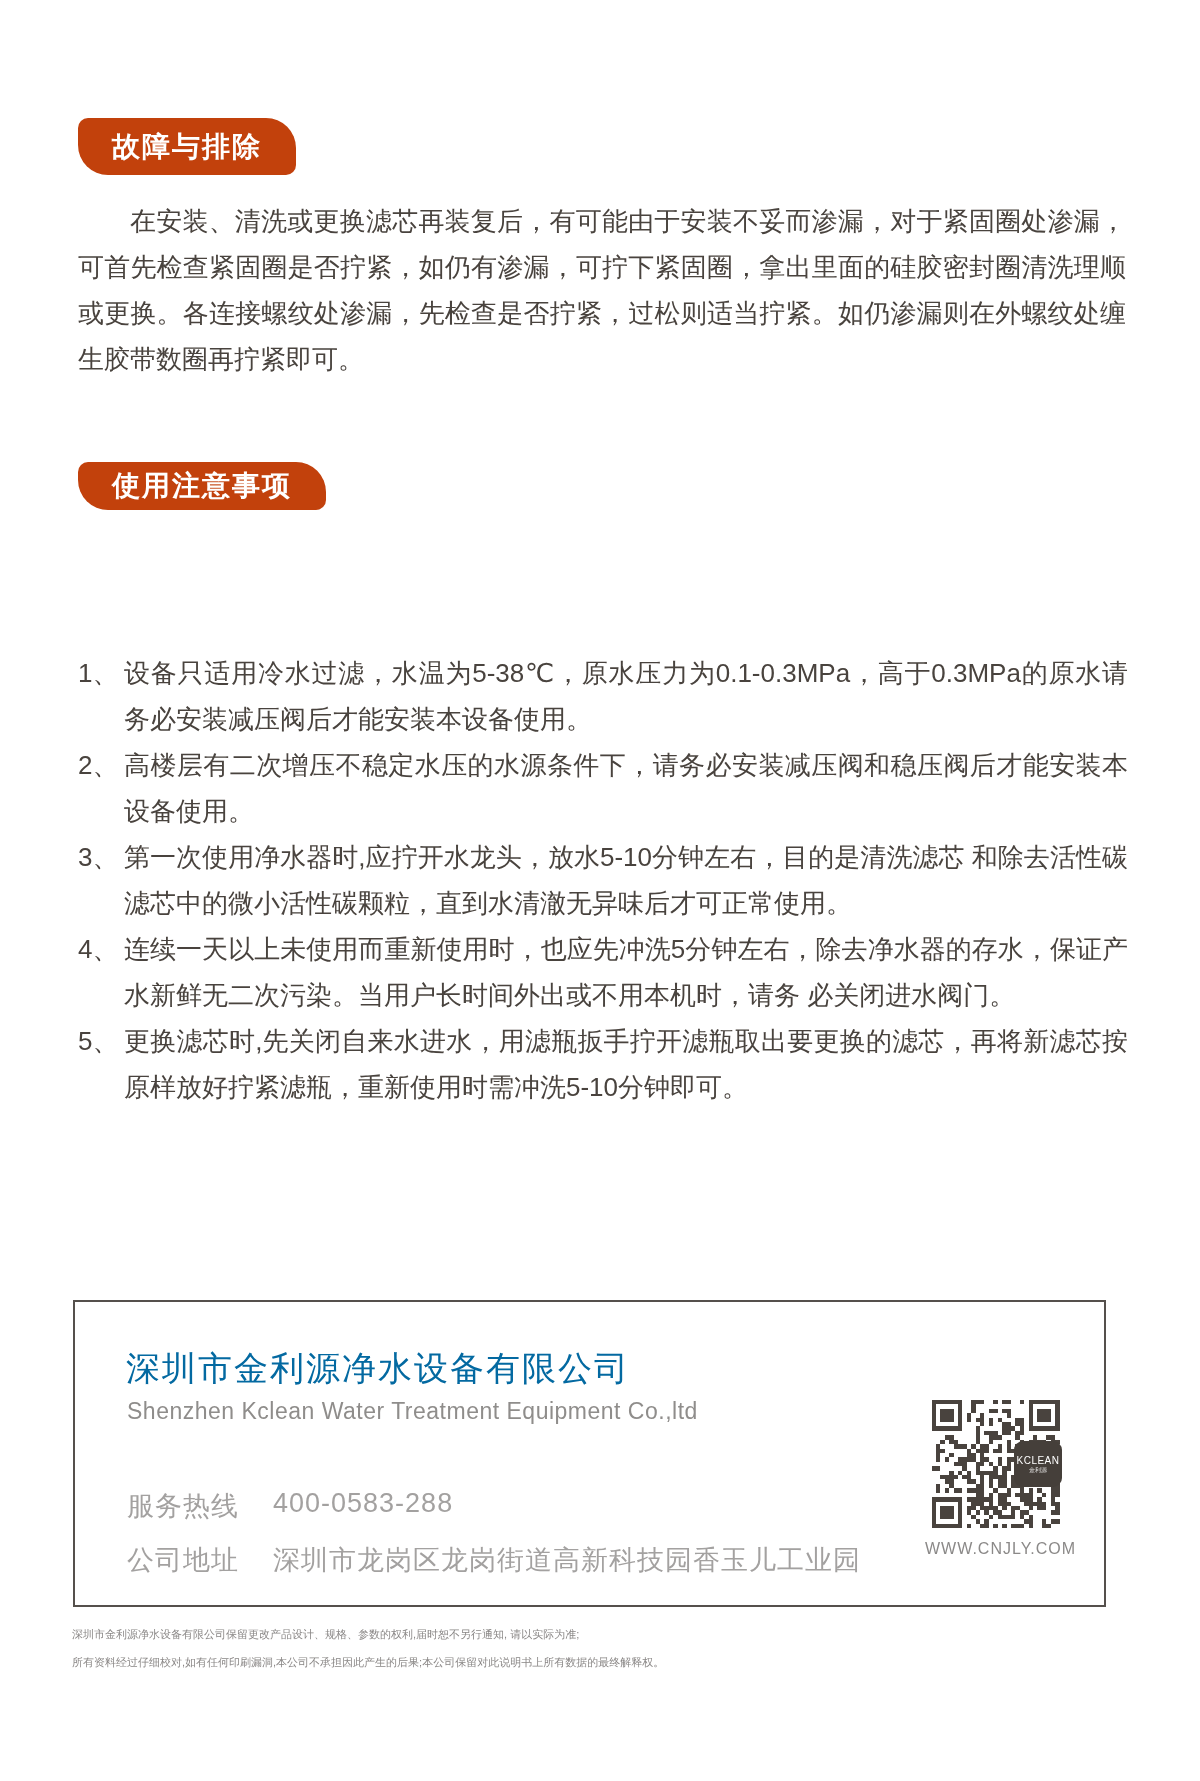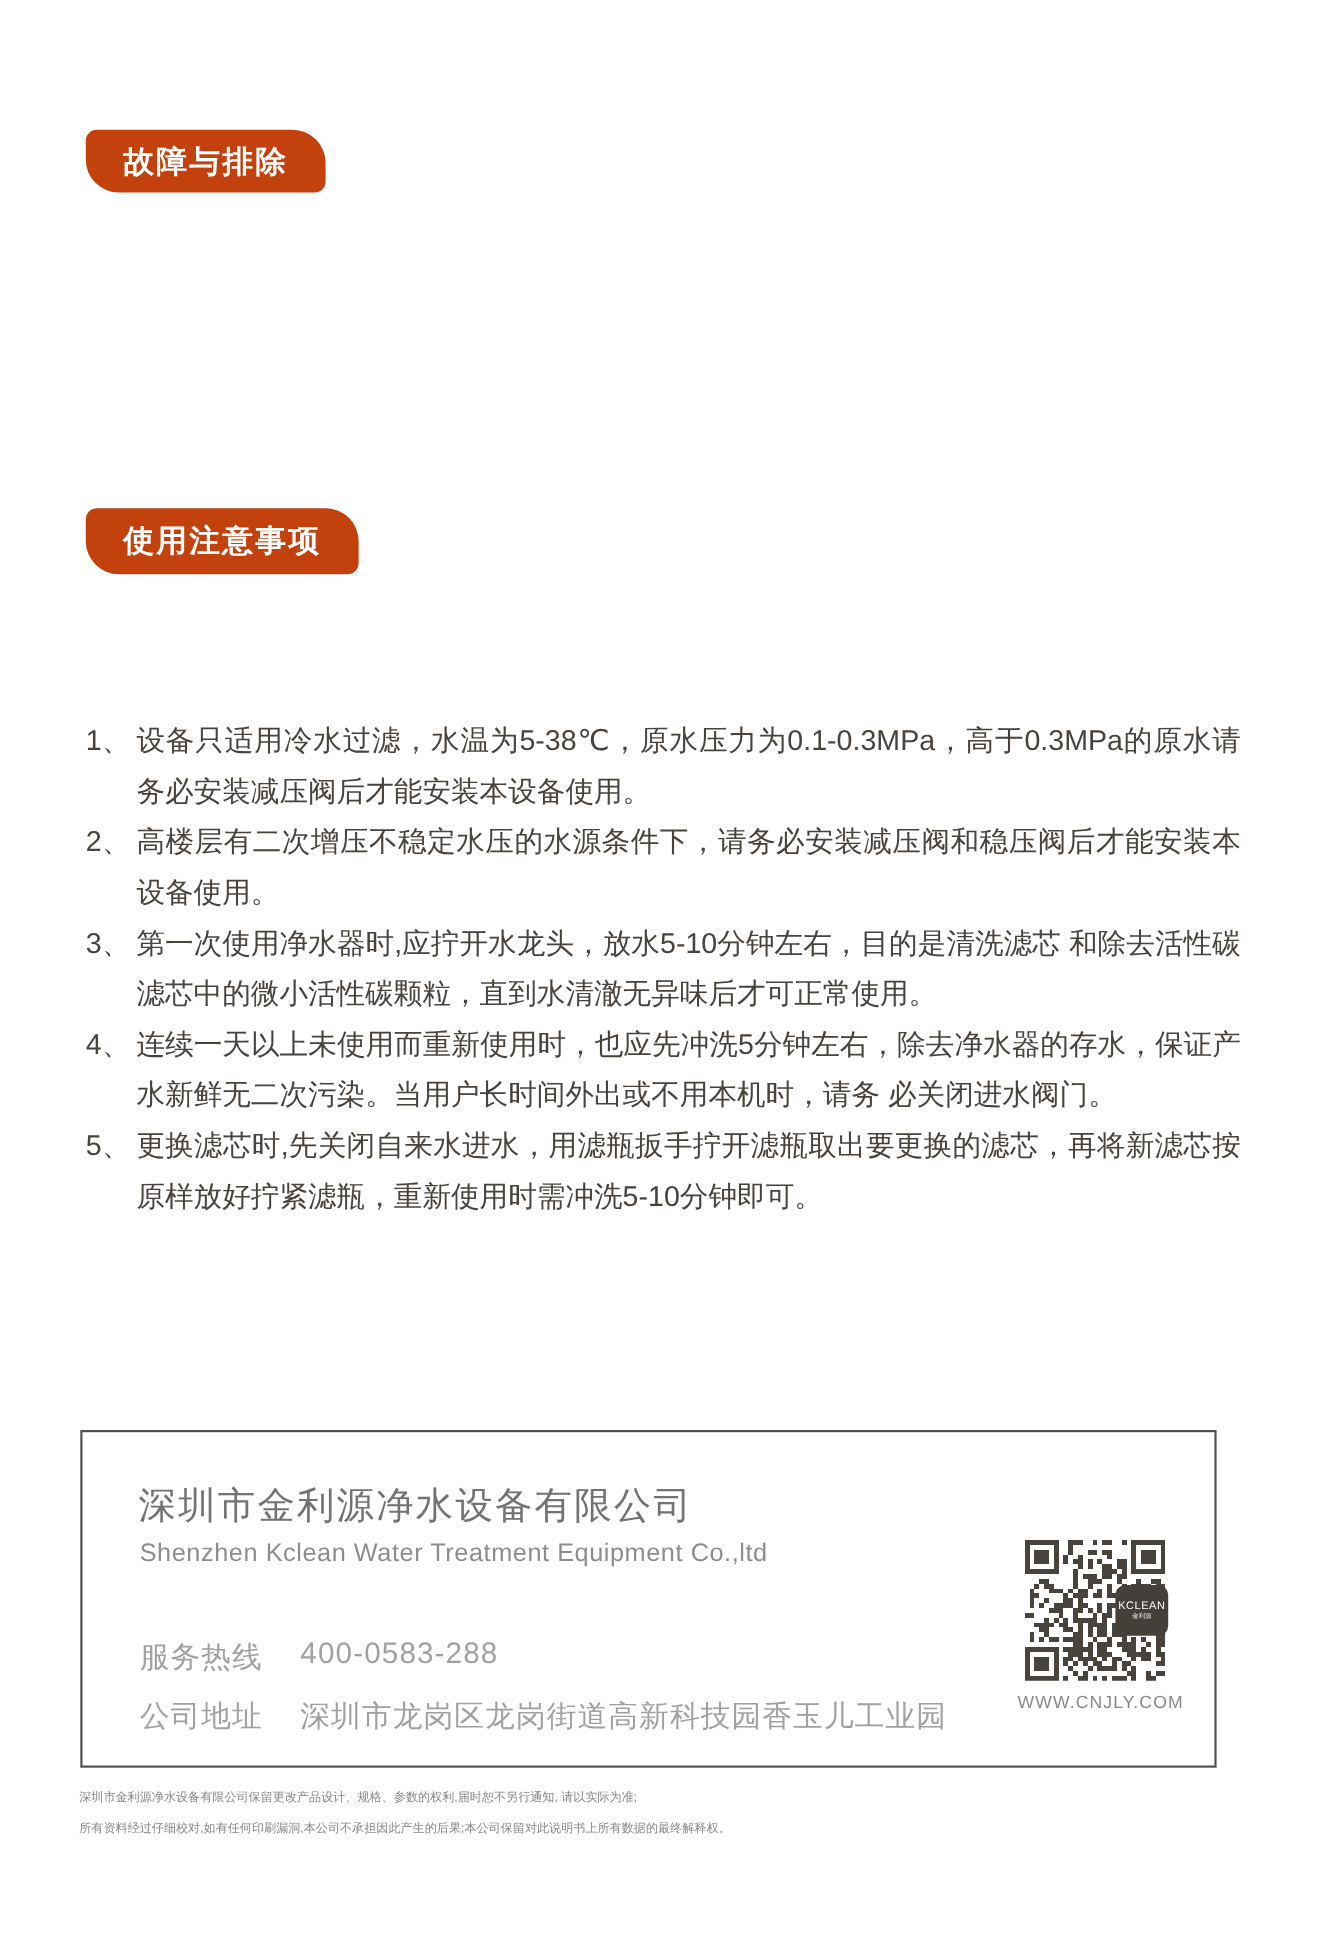--- a/index.html
+++ b/index.html
@@ -2,33 +2,33 @@
 <html><head>
 <meta charset="utf-8">
 <style>
   html,body{margin:0;padding:0;background:#ffffff;}
   .page{position:relative;width:1200px;height:1781px;background:#ffffff;overflow:hidden;
         font-family:"Liberation Sans","DejaVu Sans",sans-serif;color:#49433e;}
   .badge{position:absolute;left:78px;background:#c2410c;color:#ffffff;font-weight:bold;
          font-size:28px;letter-spacing:2px;display:inline-flex;align-items:center;
          padding:0 34px;height:57px;border-radius:10px 30px 10px 30px;white-space:nowrap;}
   #badge-troubleshoot{top:118px;}
-  #badge-usage{top:462px;height:60px;}
+  #badge-usage{top:462px;height:48px;}
   .para{position:absolute;left:78px;width:1048px;font-size:26px;line-height:46px;
         text-align:justify;text-indent:52px;color:#49433e;}
   #para-troubleshoot{top:198px;}
   #para-usage-intro{top:556px;}
   .list{position:absolute;left:78px;top:650px;width:1050px;font-size:26px;line-height:46px;}
   .list-item{display:flex;align-items:flex-start;}
   .list-num{flex:0 0 46px;}
   .list-text{flex:1;text-align:justify;}
   .company-box{position:absolute;left:73px;top:1300px;width:1029px;height:303px;
                border:2px solid #55504c;background:#ffffff;}
   .company-name-cn{position:absolute;left:51px;top:44px;font-size:34px;letter-spacing:2px;
-                   color:#737373;font-weight:normal;white-space:nowrap;}
+                   color:#0369a1;font-weight:normal;white-space:nowrap;}
   .company-name-en{position:absolute;left:52px;top:96px;font-size:23px;color:#8f8d8b;
                    letter-spacing:0.5px;white-space:nowrap;}
   .contact-row{position:absolute;left:52px;display:flex;gap:34px;font-size:27px;
                color:#a3a1a0;letter-spacing:1px;white-space:nowrap;}
   #row-hotline{top:186px;}
   #row-address{top:240px;}
   .qr-wrap{position:absolute;left:850px;top:98px;width:140px;text-align:center;}
   .qr-code{position:relative;width:137px;height:128px;margin:0 auto;}
   .qr-code svg{width:100%;height:100%;display:block;}
   .qr-center{position:absolute;left:50%;top:50%;transform:translate(-50%,-50%);
@@ -41,20 +41,21 @@
           line-height:28px;color:#8a8786;}
   .footer div{white-space:nowrap;}
 </style>
 </head>
 <body>
 
 <div class="page">
 
   <div class="badge" id="badge-troubleshoot">故障与排除</div>
 
+  <div class="para" id="para-troubleshoot">在安装、清洗或更换滤芯再装复后，有可能由于安装不妥而渗漏，对于紧固圈处渗漏，可首先检查紧固圈是否拧紧，如仍有渗漏，可拧下紧固圈，拿出里面的硅胶密封圈清洗理顺或更换。各连接螺纹处渗漏，先检查是否拧紧，过松则适当拧紧。如仍渗漏则在外螺纹处缠生胶带数圈再拧紧即可。</div>
 
   <div class="badge" id="badge-usage">使用注意事项</div>
 
 
   <div class="list">
     <div class="list-item">
       <span class="list-num">1、</span>
       <div class="list-text">设备只适用冷水过滤，水温为5-38℃，原水压力为0.1-0.3MPa，高于0.3MPa的原水请务必安装减压阀后才能安装本设备使用。</div>
     </div>
     <div class="list-item">

